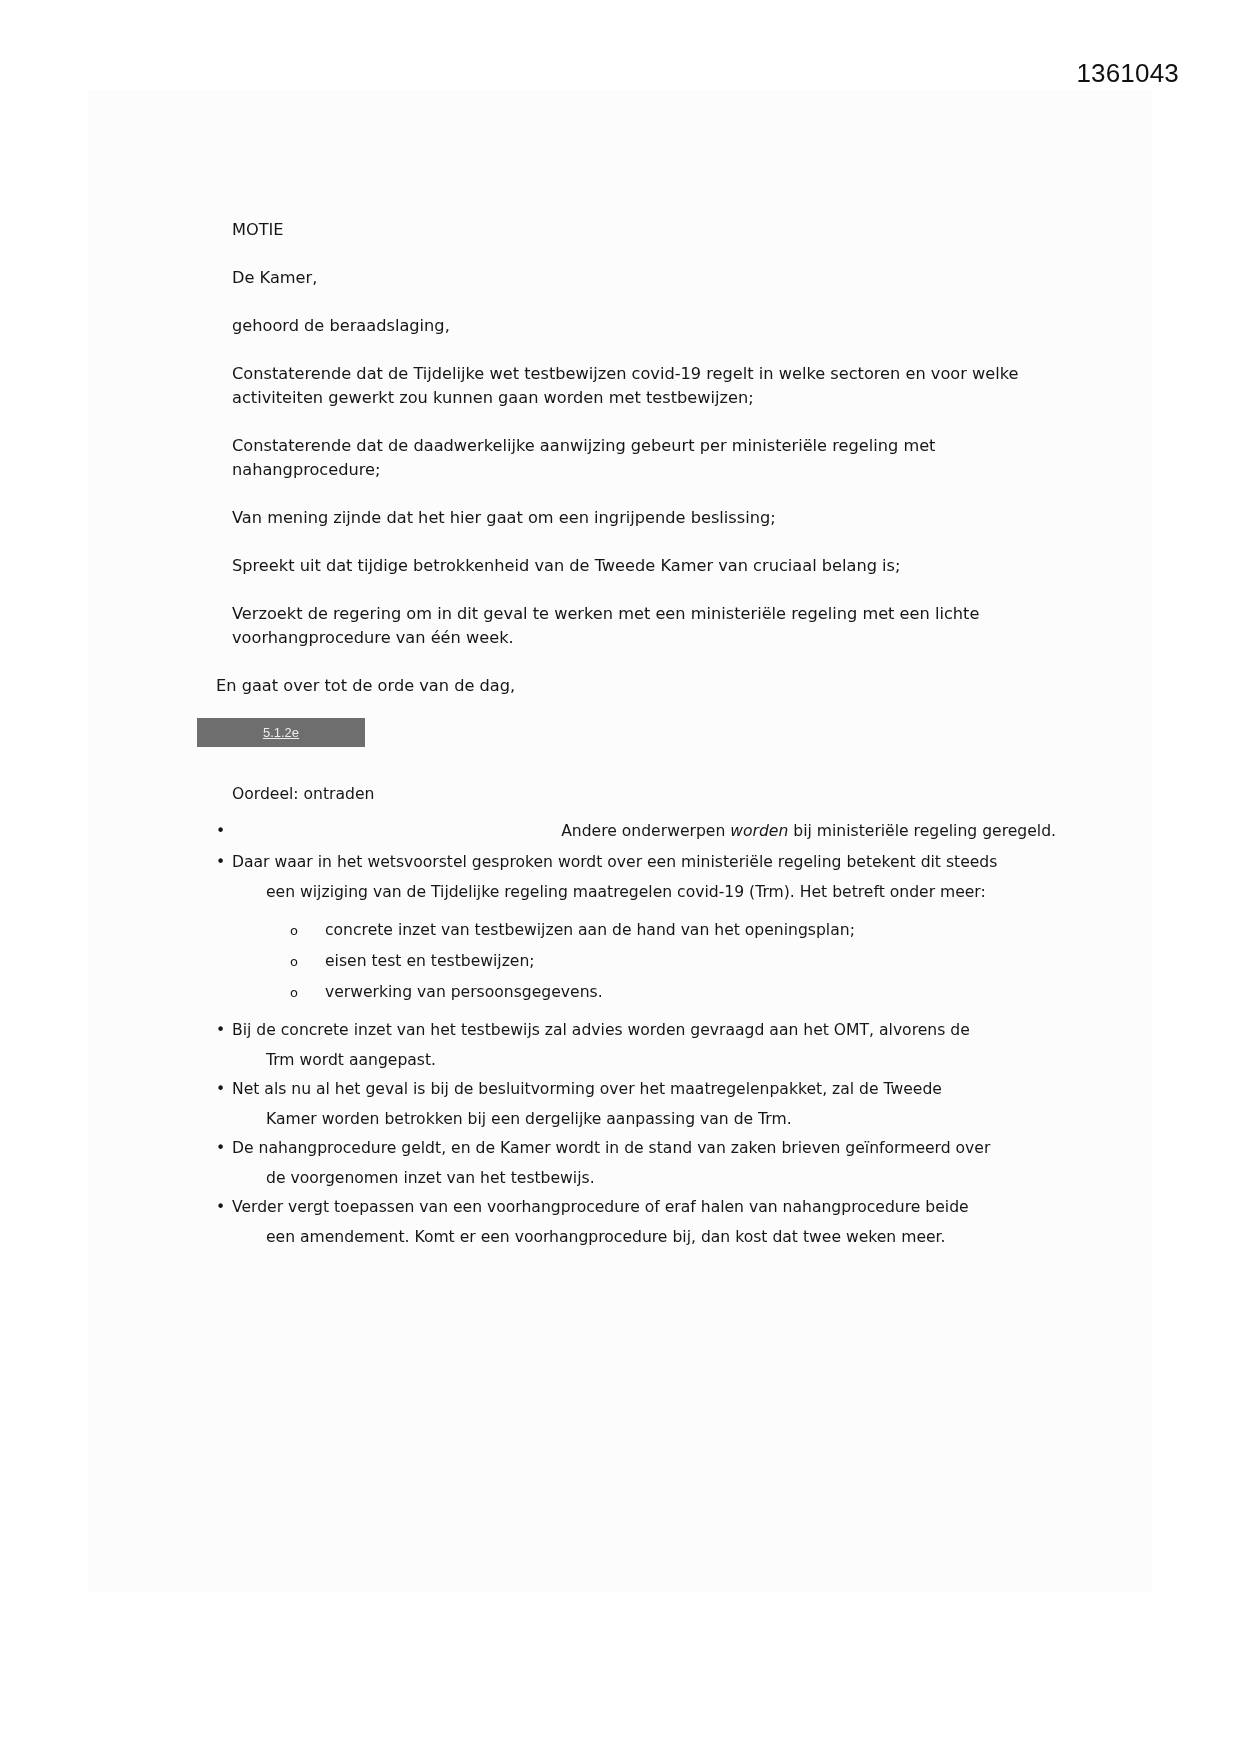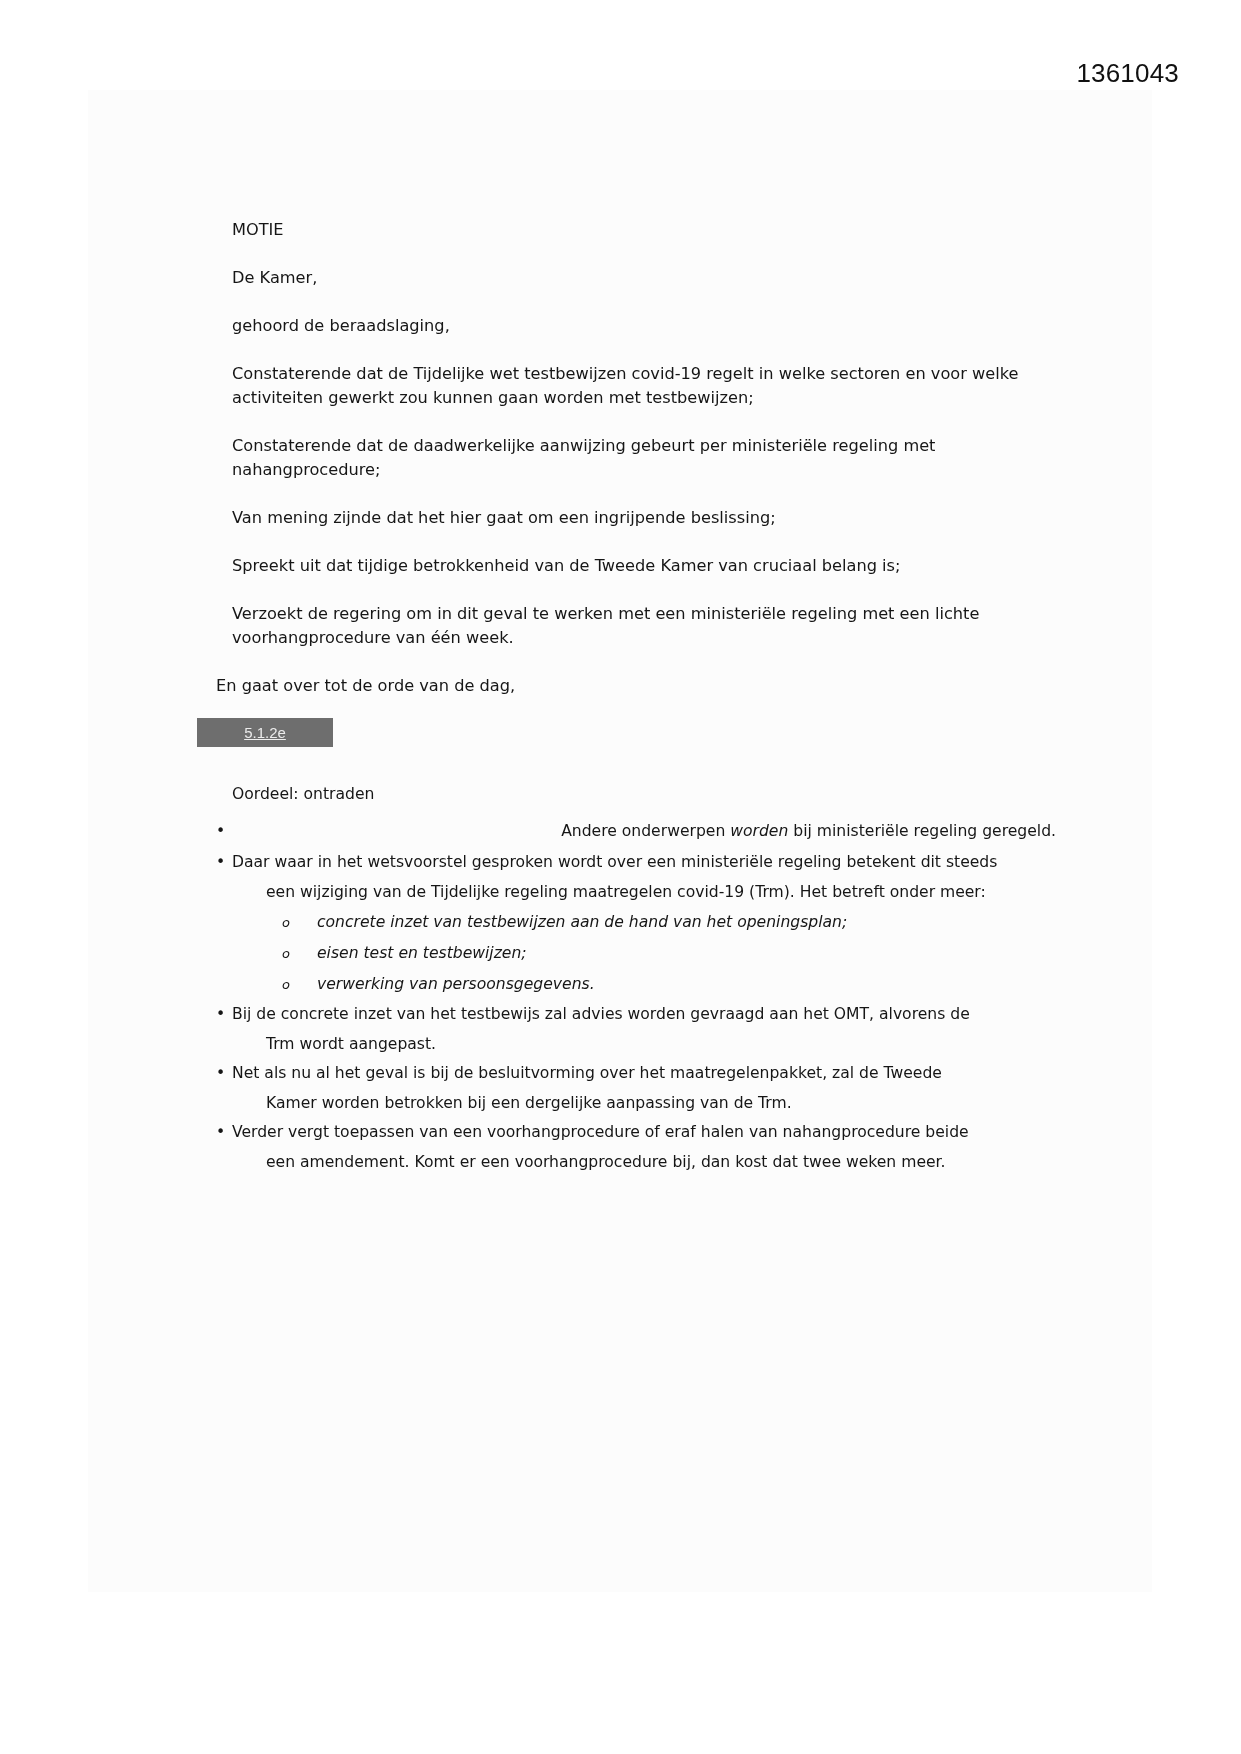--- a/index.html
+++ b/index.html
@@ -18,37 +18,37 @@
     background: #fcfcfc;
   }
   .content {
     position: absolute; left: 216px; top: 218px; width: 830px;
     font-family: "DejaVu Sans", sans-serif; font-size: 16.2px; line-height: 24px;
     color: #161616;
   }
   .para { margin: 0 0 24px 16px; }
   .para.tight { margin: 0; }
   .redact {
-    position: absolute; left: 197px; top: 718px; width: 136px; height: 29px;
+    position: absolute; left: 197px; top: 718px; width: 168px; height: 29px;
     background: #6e6e6e; color: #ececec; font-family: "Liberation Sans", sans-serif;
-    font-size: 15px; display: flex; align-items: center; justify-content: center; text-decoration: underline;
+    font-size: 13px; display: flex; align-items: center; justify-content: center; text-decoration: underline;
   }
   .advice {
     position: absolute; left: 216px; top: 768px; width: 840px;
     font-family: "DejaVu Sans", sans-serif; font-size: 15.6px; color: #161616;
   }
   .advice .title { line-height: 20px; margin: 16px; }
   ul.bullets { list-style: none; margin: 0; padding: 0; }
   ul.bullets > li { position: relative; padding-left: 16px; line-height: 29.5px; }
   ul.bullets > li::before {
     content: "\2022"; position: absolute; left: 0; top: 0;
   }
   ul.bullets > li .first { display: block; }
   ul.bullets > li .wrap { display: block; padding-left: 34px; }
-  ul.sub { list-style: none; margin: 0; padding: 0; font-style: italic; }
+  ul.sub { list-style: none; margin: 8px; padding: 0; }
   ul.sub > li { position: relative; padding-left: 85px; line-height: 31px; }
   ul.sub > li::before {
     content: "o"; position: absolute; left: 50px; top: 0; font-size: 13px;
   }
 </style>
 </head>
 <body>
 
 <div class="page-box"></div>
 
@@ -87,17 +87,21 @@
     </li>
     <li>
       <span class="first">Bij de concrete inzet van het testbewijs zal advies worden gevraagd aan het OMT, alvorens de</span>
       <span class="wrap">Trm wordt aangepast.</span>
     </li>
     <li>
       <span class="first">Net als nu al het geval is bij de besluitvorming over het maatregelenpakket, zal de Tweede</span>
       <span class="wrap">Kamer worden betrokken bij een dergelijke aanpassing van de Trm.</span>
     </li>
     <li>
+      <span class="first">De nahangprocedure geldt, en de Kamer wordt in de stand van zaken brieven geïnformeerd over</span>
+      <span class="wrap">de voorgenomen inzet van het testbewijs.</span>
+    </li>
+    <li>
       <span class="first">Verder vergt toepassen van een voorhangprocedure of eraf halen van nahangprocedure beide</span>
       <span class="wrap">een amendement. Komt er een voorhangprocedure bij, dan kost dat twee weken meer.</span>
     </li>
   </ul>
 </div>
 
 </body></html>

